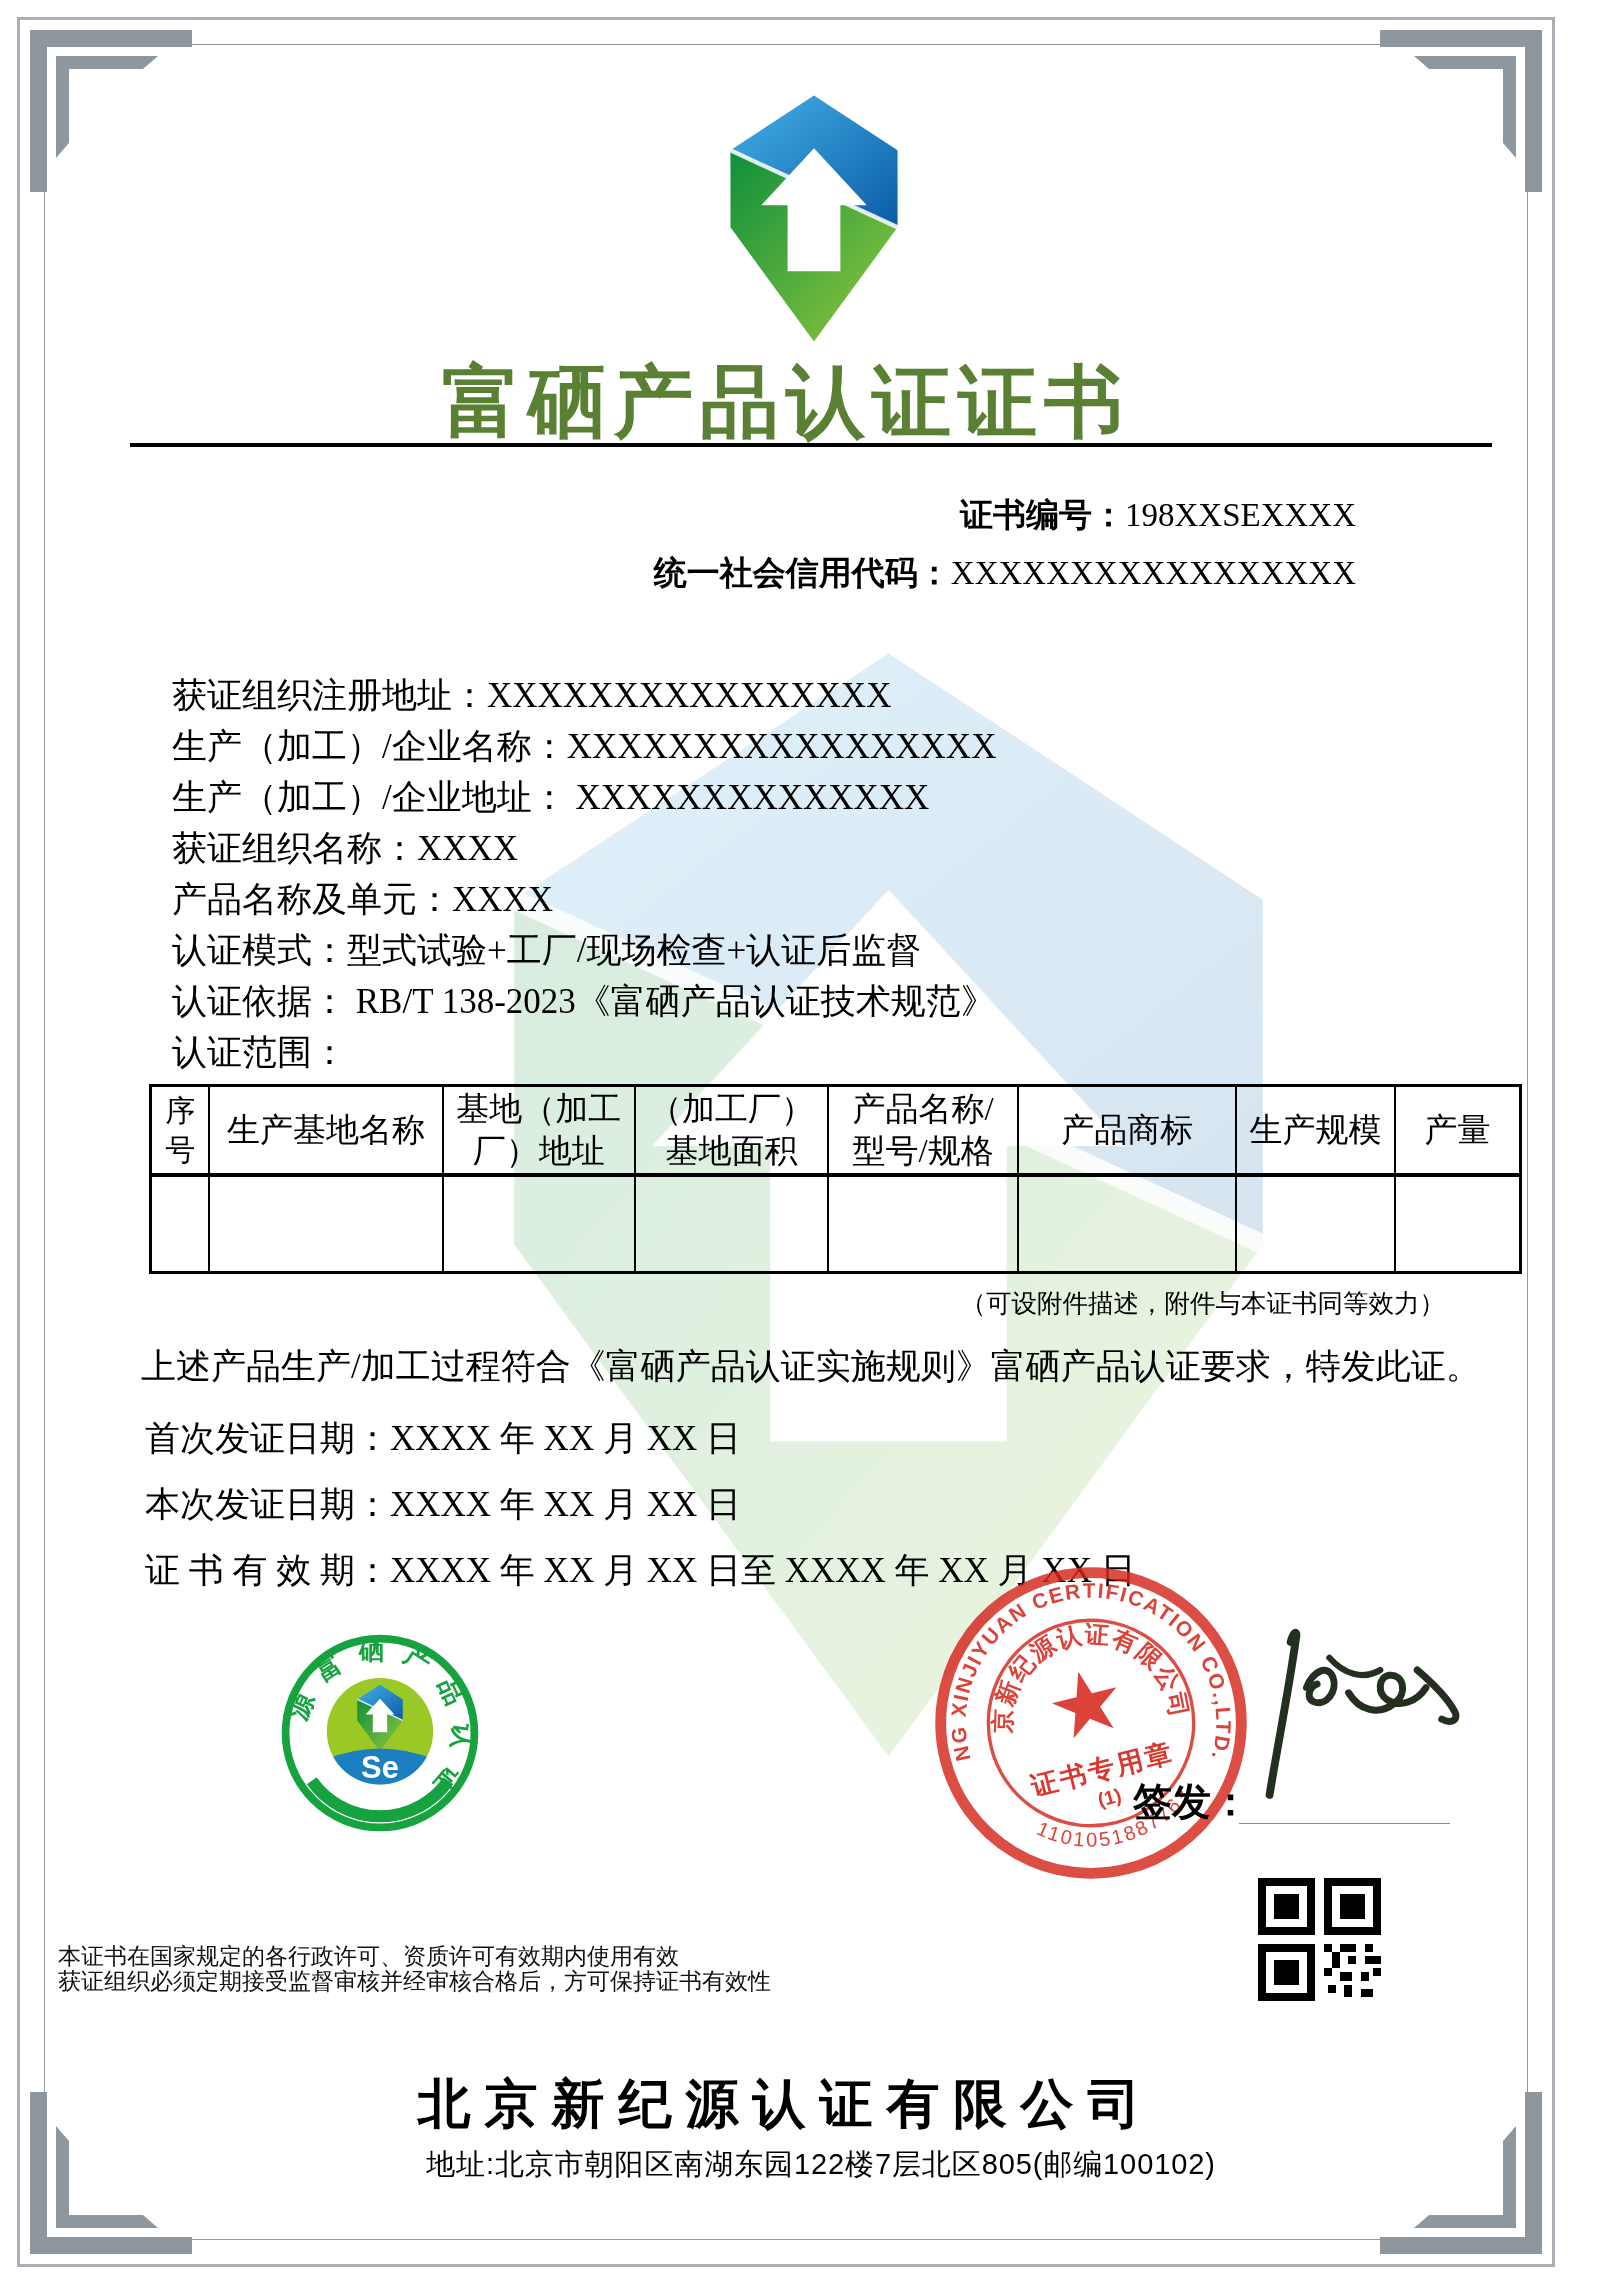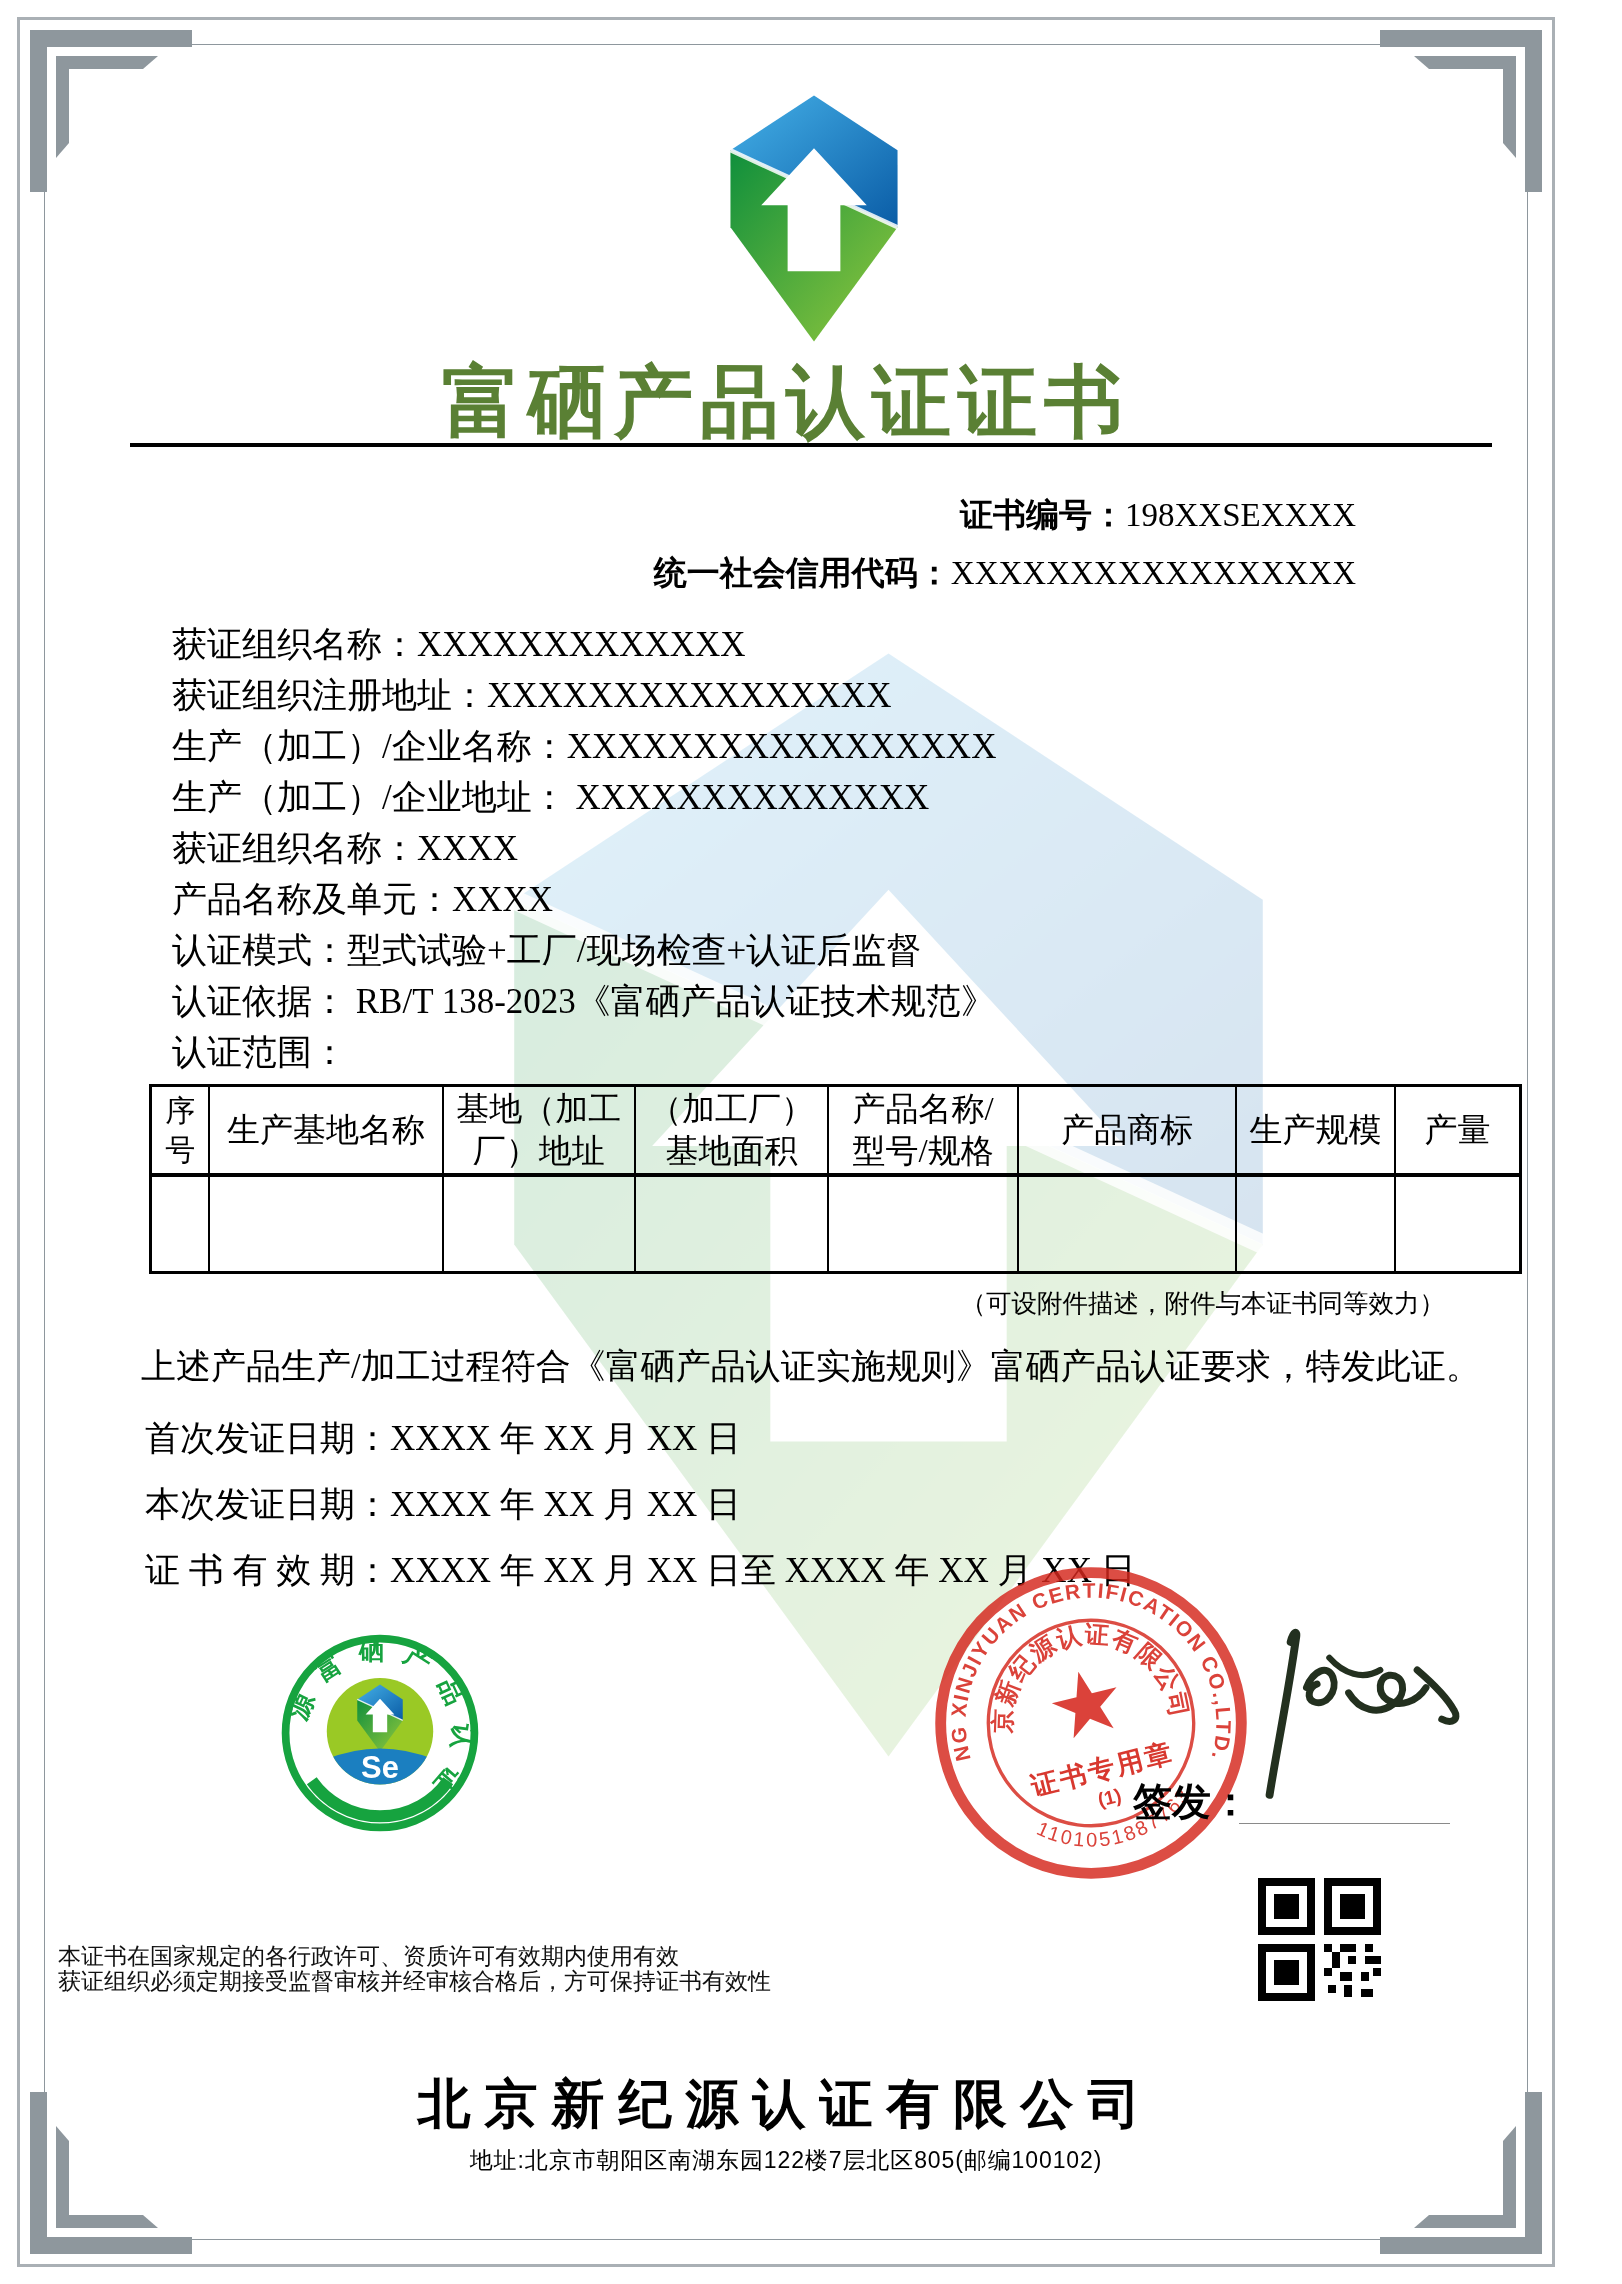--- a/index.html
+++ b/index.html
@@ -52,21 +52,21 @@
               font-family:"Liberation Sans","DejaVu Sans",sans-serif;font-weight:bold;}
   .sign-line{position:absolute;left:1239px;top:1823px;width:211px;border-top:1.8px solid #8a8a8a;z-index:4;}
   .qr{position:absolute;left:1258px;top:1878px;width:123px;height:123px;z-index:4;}
   
   .foot-note{position:absolute;left:58px;font-size:23px;z-index:2;
              font-family:"Liberation Sans","DejaVu Sans",sans-serif;color:#111;}
   .company{position:absolute;left:0;top:2069px;width:100%;text-align:center;z-index:2;
            font-family:"Liberation Sans","DejaVu Sans",sans-serif;font-weight:bold;
            font-size:53px;letter-spacing:14px;}
   .address{position:absolute;left:0;top:2145px;width:100%;text-align:center;z-index:2;
-           font-family:"Liberation Sans","DejaVu Sans",sans-serif;font-size:23px;letter-spacing:0.9px;}
+           font-family:"Liberation Sans","DejaVu Sans",sans-serif;font-size:29px;letter-spacing:0.9px;padding-left:35px;}
 </style>
 </head>
 <body>
 
 <div class="page">
 
   <svg width="0" height="0" style="position:absolute" aria-hidden="true">
     <defs>
       <linearGradient id="gb" x1="0" y1="0" x2="1" y2="1">
         <stop offset="0" stop-color="#45b1e8"></stop>
@@ -120,21 +120,20 @@
     <use href="#logoArrow" xlink:href="#logoArrow"></use>
   </svg>
   <div class="title">富硒产品认证证书</div>
   <div class="title-rule"></div>
 
   <div class="meta">
     <div><span class="lbl">证书编号：</span><span>198XXSEXXXX</span></div>
     <div><span class="lbl">统一社会信用代码：</span><span>XXXXXXXXXXXXXXXXX</span></div>
   </div>
 
-  <div class="field" style="top:621px"><span>获证组织名称：</span><span>XXXXXXXXXXXXX</span></div>
   <div class="field" style="top:672px"><span>获证组织注册地址：</span><span>XXXXXXXXXXXXXXXX</span></div>
   <div class="field" style="top:723px"><span>生产（加工）/企业名称：</span><span>XXXXXXXXXXXXXXXXX</span></div>
   <div class="field" style="top:774px"><span>生产（加工）/企业地址：</span><span> XXXXXXXXXXXXXX</span></div>
   <div class="field" style="top:825px"><span>获证组织名称：</span><span>XXXX</span></div>
   <div class="field" style="top:876px"><span>产品名称及单元：</span><span>XXXX</span></div>
   <div class="field" style="top:927px"><span>认证模式：</span><span>型式试验+工厂/现场检查+认证后监督</span></div>
   <div class="field" style="top:978px"><span>认证依据：</span><span> RB/T 138-2023《富硒产品认证技术规范》</span></div>
   <div class="field" style="top:1029px"><span>认证范围：</span><span></span></div>
 
   <table class="cert-table">

